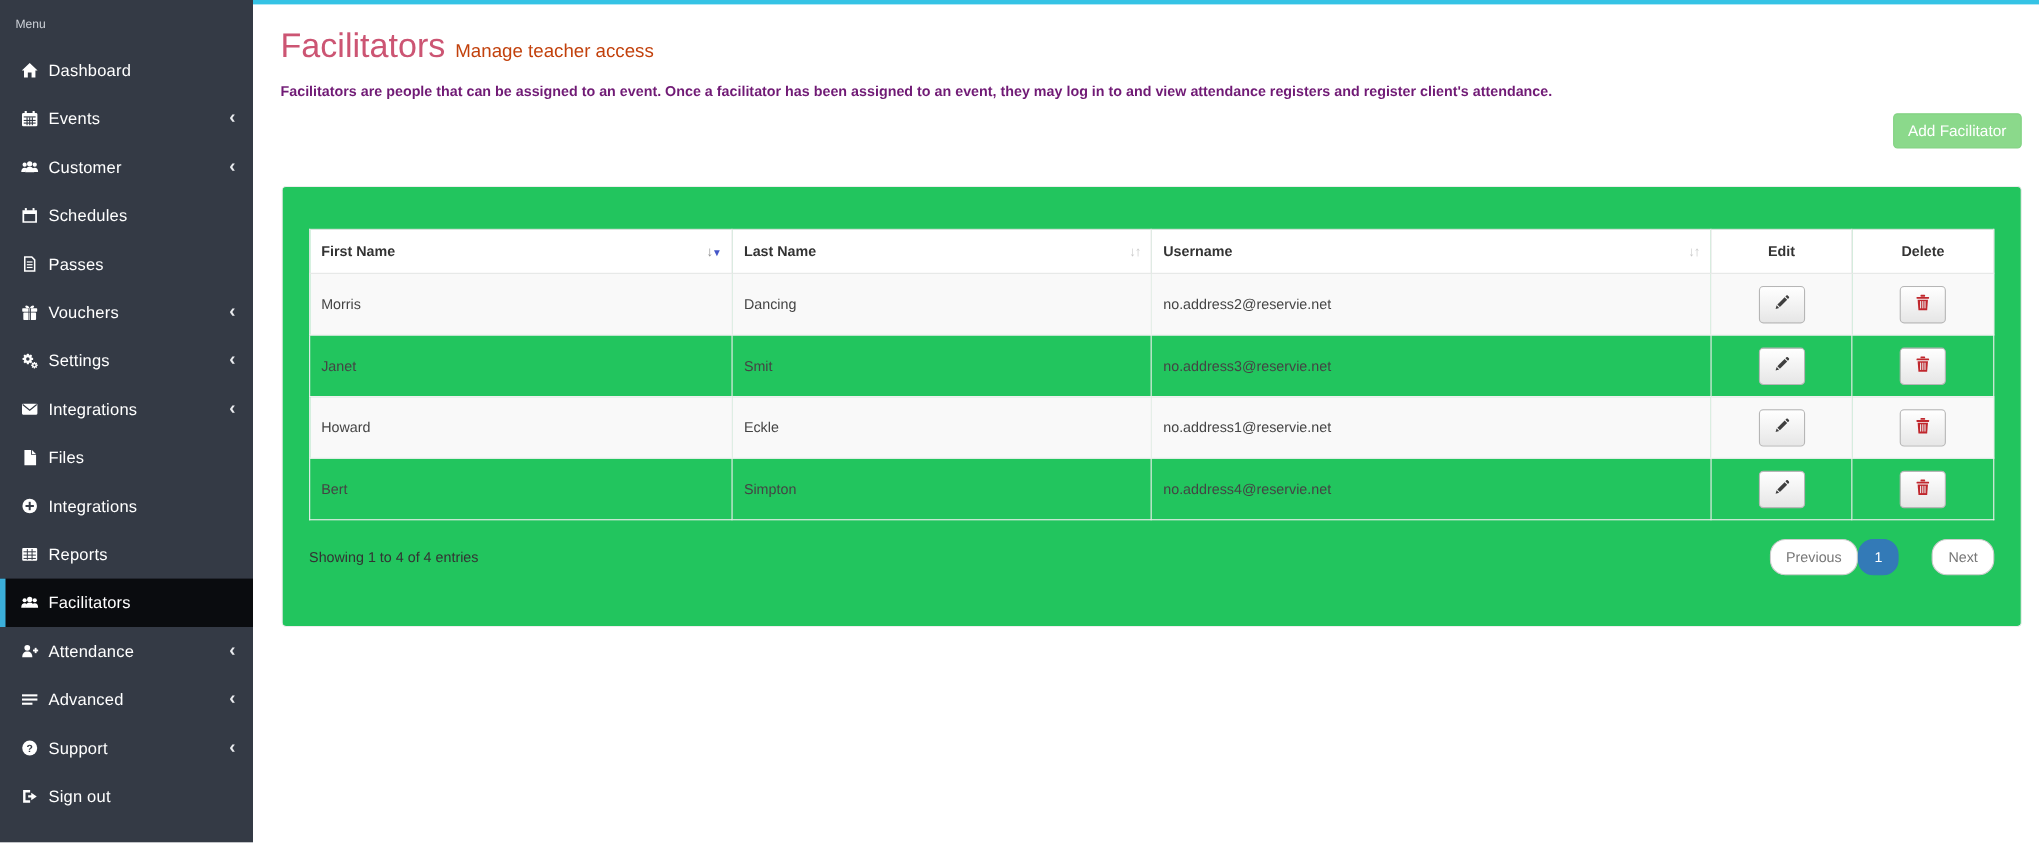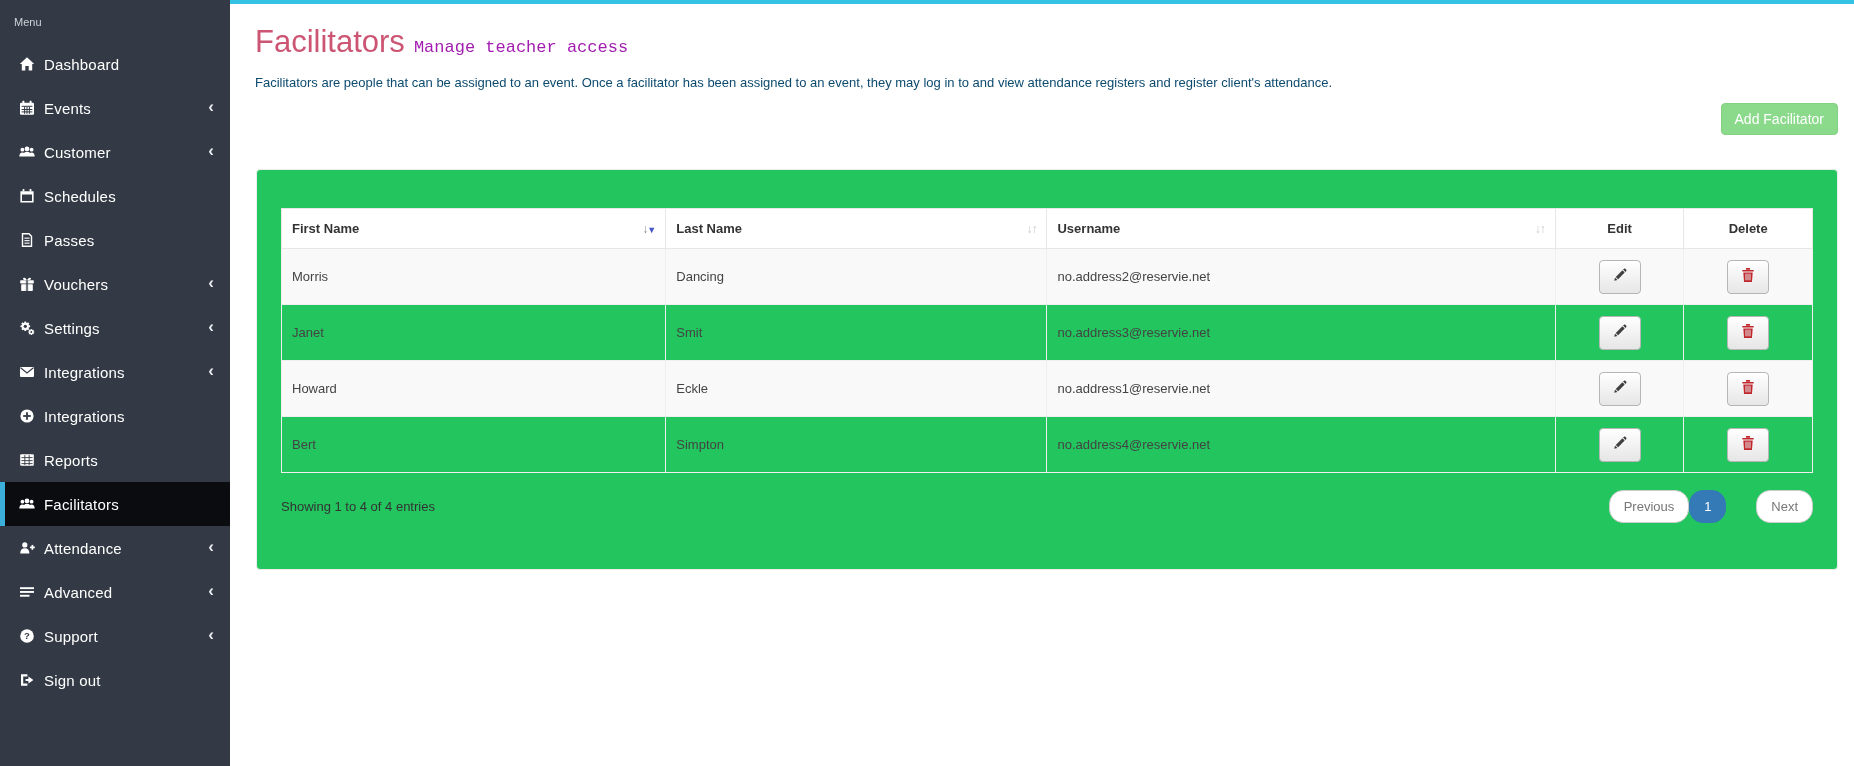--- a/index.html
+++ b/index.html
@@ -18,22 +18,22 @@
   .side-item .icon { width: 25px; display: flex; align-items: center; color: #fff; }
   .side-item .icon svg { width: 16px; height: 16px; fill: currentColor; }
   .side-item .label { font-size: 15px; letter-spacing: .2px; }
   .side-item .chevron { position: absolute; right: 16px; top: 50%; transform: translateY(-54%); font-size: 17px; font-weight: bold; color: #e9ebee; }
   .side-item.active { background: #0a0c0f; border-left: 5px solid #3bafda; padding-left: 14px; }
 
   
   .content { flex: 1; border-top: 4px solid #35c3e5; background: #fff; }
   .page-head { padding: 20px 16px 0 25px; }
   .title { display: inline; font-size: 31px; font-weight: 400; color: #cc5573; }
-  .subtitle { font-size: 17px; color: #a21caf; margin-left: 9px; font-family: Liberation Mono, monospace; }
-  .desc { font-size: 13px; color: #0c4a6e; margin-top: 15px; }
+  .subtitle { font-size: 17px; color: #c2410c; margin-left: 9px; }
+  .desc { font-size: 13px; color: #701a75; margin-top: 15px; font-weight: bold; }
   .btn-row { display: flex; justify-content: flex-end; padding: 13px 16px 0 0; }
   .btn-green { background: #8bd98b; border: 1px solid #83d283; color: #fff; font-size: 14px;
                font-family: inherit; padding: 0 13px; height: 32px; border-radius: 4px; cursor: pointer; }
 
   
   .panel { margin: 34px 16px 0 26px; border: 1px solid #ededed; border-radius: 4px; padding: 38px 24px 46px 24px; background: #22c55e; }
   table { width: 100%; border-collapse: collapse; table-layout: fixed; }
   col.c-first { width: 25.1%; } col.c-last { width: 24.9%; } col.c-user { width: 33.2%; }
   col.c-edit { width: 8.4%; } col.c-del { width: 8.4%; }
   thead th { text-align: left; font-size: 13px; font-weight: bold; color: #333;
@@ -184,20 +184,29 @@
         </div>
         <div class="side-item">
           <span class="icon">
             <svg viewBox="0 0 16 16">
               <rect x="1" y="3" width="14" height="10" rx="1"></rect>
               <path d="M1.6 3.8 8 9 14.4 3.8" fill="none" stroke="#343a45" stroke-width="1.1"></path>
             </svg>
           </span>
           <span class="label">Integrations</span>
           <span class="chevron">‹</span>
+        </div>
+        <div class="side-item">
+          <span class="icon">
+            <svg viewBox="0 0 16 16">
+              <path d="M3.2 1 h6 v4.4 h4.6 V15 H3.2 Z"></path>
+              <path d="M10 1.1 13.7 4.7 H10 Z"></path>
+            </svg>
+          </span>
+          <span class="label">Files</span>
         </div>
         <div class="side-item">
           <span class="icon">
             <svg viewBox="0 0 16 16">
               <circle cx="8" cy="8" r="6.6"></circle>
               <g fill="#343a45">
                 <rect x="7.1" y="4.2" width="1.8" height="7.6"></rect>
                 <rect x="4.2" y="7.1" width="7.6" height="1.8"></rect>
               </g>
             </svg>

